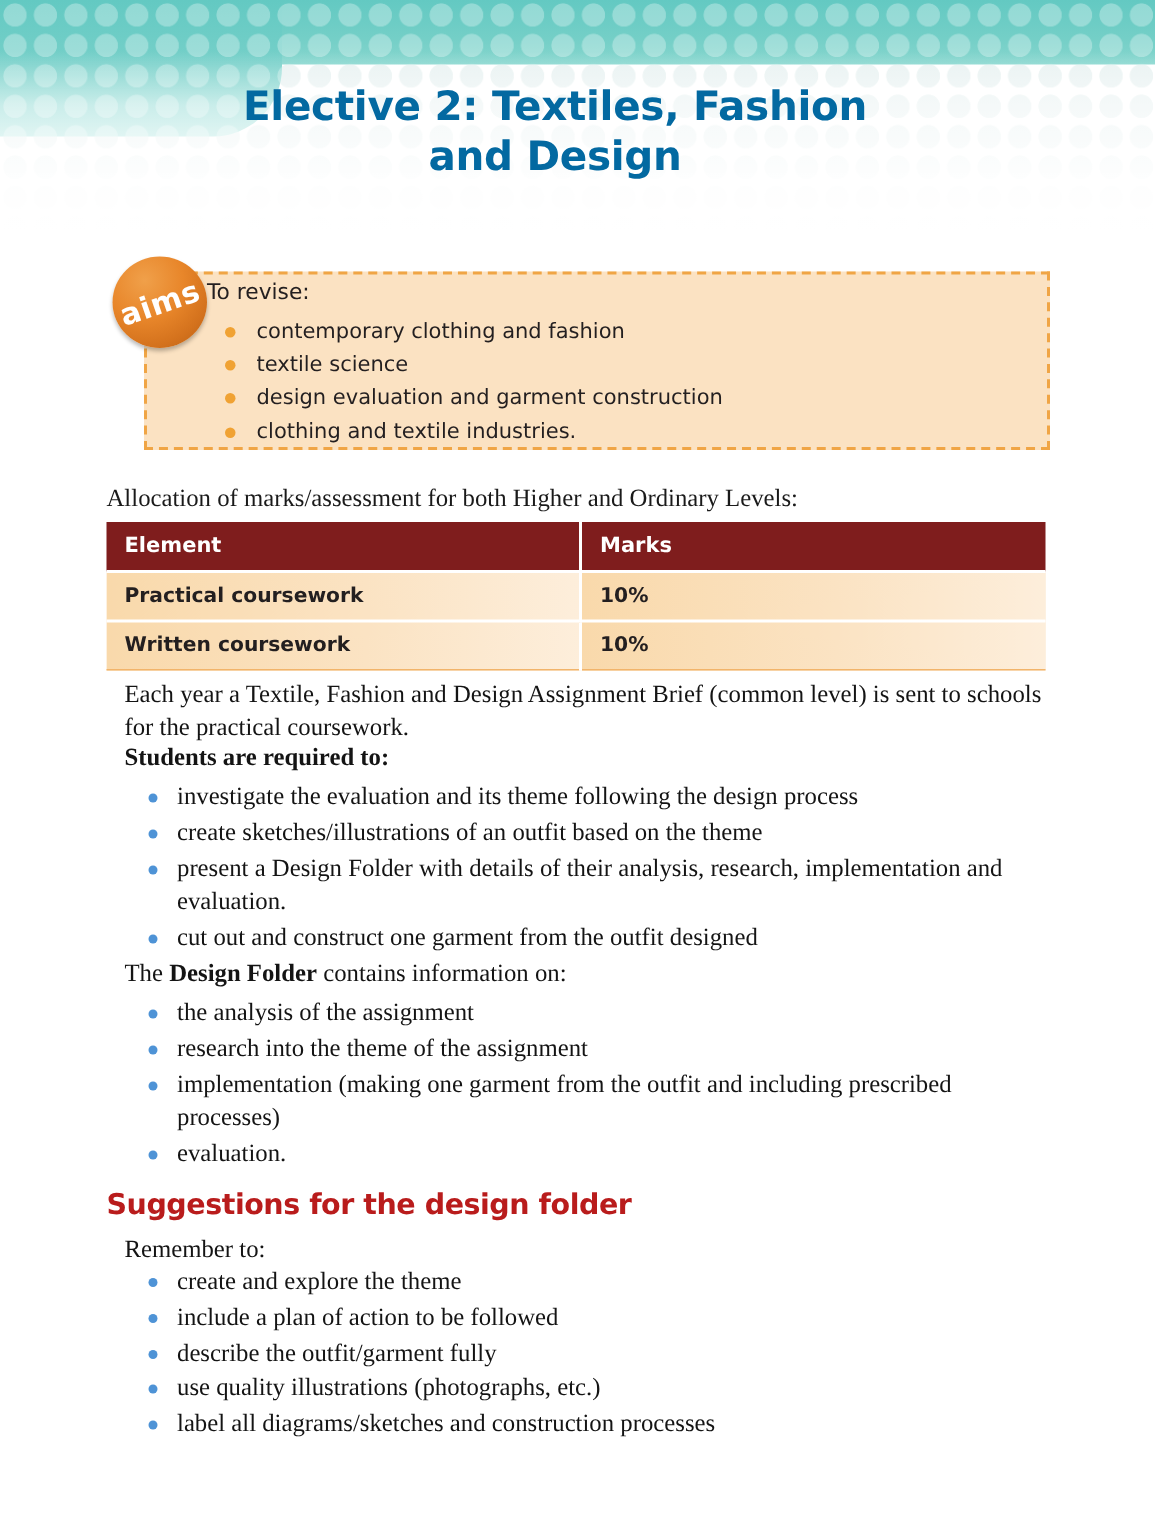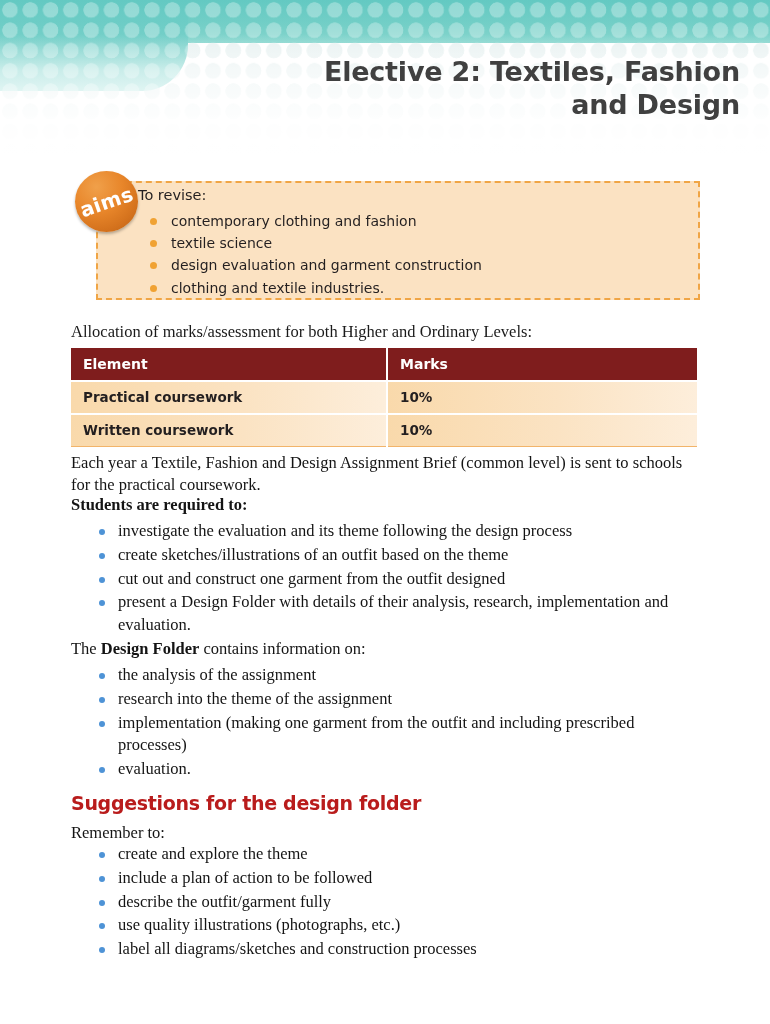--- a/index.html
+++ b/index.html
@@ -80,26 +80,26 @@
     left: 0; top: 0;
     width: 770px; height: 160px;
     overflow: hidden;
   }
 
   .page-title {
     position: absolute;
     left: 0;
     top: 55px;
     width: 740px;
-    text-align: right;
+    text-align: center;
     font-family: "DejaVu Sans", sans-serif;
     font-weight: bold;
     font-size: 27px;
     line-height: 33px;
-    color: #404040;
+    color: #0369a1;
     letter-spacing: -0.2px;
     z-index: 6;
   }
 
   
   .aims-box {
     position: absolute;
     left: 96px;
     top: 181px;
     width: 604px;
@@ -212,21 +212,21 @@
     border-bottom: 1px solid #f2b46a;
     height: 16px;
   }
   .marks-table td.first-col { border-right: none; }
   .marks-table colgroup col.c1 { width: 316px; }
   .marks-table colgroup col.c2 { width: 310px; }
 
   
   .prose {
     position: absolute;
-    left: 71px;
+    left: 83px;
     width: 630px;
     font-family: "Liberation Serif", serif;
     font-size: 16.5px;
     line-height: 21.5px;
     color: #141414;
   }
   .p-intro { top: 452px; }
   .p-required { top: 494px; font-weight: bold; }
   .p-folder { top: 638px; }
   .p-remember { top: 822px; font-weight: normal; }
@@ -336,22 +336,22 @@
   </tbody>
 </table>
 
 <div class="prose p-intro">Each year a Textile, Fashion and Design Assignment Brief (common level) is sent to schools for the practical coursework.</div>
 
 <div class="prose p-required">Students are required to:</div>
 
 <ul class="doclist list-students">
   <li><span class="bdot"></span><span>investigate the evaluation and its theme following the design process</span></li>
   <li><span class="bdot"></span><span>create sketches/illustrations of an outfit based on the theme</span></li>
+  <li><span class="bdot"></span><span>present a Design Folder with details of their analysis, research, implementation and evaluation.</span></li>
   <li><span class="bdot"></span><span>cut out and construct one garment from the outfit designed</span></li>
-  <li><span class="bdot"></span><span>present a Design Folder with details of their analysis, research, implementation and evaluation.</span></li>
 </ul>
 
 <div class="prose p-folder"><span>The </span><b class="inline-bold">Design Folder</b><span> contains information on:</span></div>
 
 <ul class="doclist list-folder">
   <li><span class="bdot"></span><span>the analysis of the assignment</span></li>
   <li><span class="bdot"></span><span>research into the theme of the assignment</span></li>
   <li><span class="bdot"></span><span>implementation (making one garment from the outfit and including prescribed processes)</span></li>
   <li><span class="bdot"></span><span>evaluation.</span></li>
 </ul>

